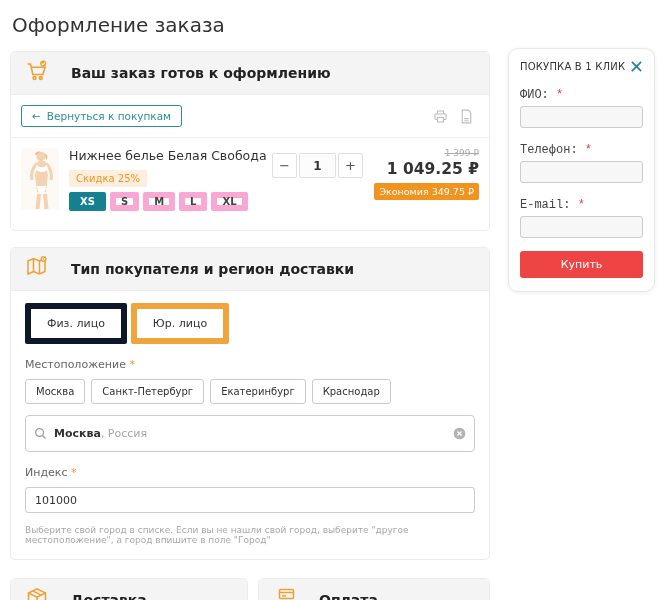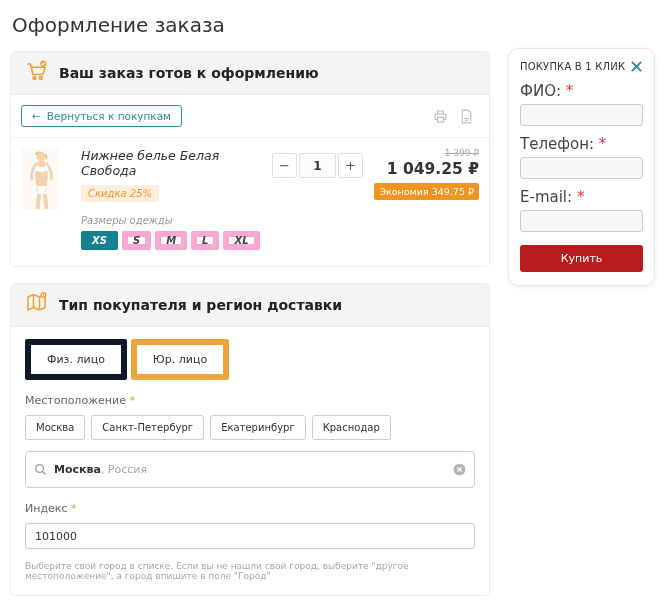--- a/index.html
+++ b/index.html
@@ -6,34 +6,34 @@
   html,body { margin:0; padding:0; }
   body {
     width:664px; height:600px; overflow:hidden; position:relative;
     background:#fff; color:#333;
     font-family:"DejaVu Sans","Liberation Sans",sans-serif;
   }
   .page-title { font-size:20px; font-weight:400; color:#333; margin:13px 0 14px 12px; }
   .main { margin-left:10px; width:480px; }
 
   .card { border:1px solid #ececec; border-radius:5px; background:#fff; }
-  .card-header { display:flex; align-items:center; gap:10px; background:#f4f4f4;
+  .card-header { display:flex; align-items:center; gap:22px; background:#f4f4f4;
     border-bottom:1px solid #ececec; border-radius:5px 5px 0 0; padding:7px 14px; }
   .card-header .hdr-title { font-size:14px; font-weight:bold; color:#222; }
 
   
   .toolbar-row { display:flex; align-items:center; justify-content:space-between; padding:10px 10px; border-bottom:1px solid #f0f0f0; }
   .back-btn { display:inline-flex; align-items:center; gap:6px; border:1px solid #2d8d9a; color:#2d8d9a;
     background:#fff; border-radius:3px; padding:4px 10px; font-size:10.5px; cursor:pointer; font-family:inherit; }
   .doc-icons { display:flex; gap:9px; margin-right:4px; }
   .doc-icons svg { cursor:pointer; }
 
   .product-row { display:flex; padding:10px 10px 16px; }
   .product-img { width:38px; height:62px; flex:none; }
-  .product-info { margin-left:22px; flex:1; min-width:0;font-style:italic; }
+  .product-info { margin-left:10px; flex:1; min-width:0; }
   .product-name { font-size:12.5px; color:#333; cursor:pointer; }
   .discount-badge { display:inline-block; margin-top:7px; background:#fdeedd; color:#f0941f;
     font-size:10px; padding:3px 7px; border-radius:2px; }
   .sizes-label { font-size:10px; color:#999; margin-top:13px; }
   .size-chips { display:flex; gap:4px; margin-top:5px; }
   .size-chip { min-width:25px; height:19px; display:flex; align-items:center; justify-content:center;
     border:6px solid #f9a8d4; border-radius:2px; font-size:10px; font-weight:bold; color:#444;
     background:#fff; padding:0 5px; cursor:pointer; }
   .size-chip.active { background:#15808F; border-color:#15808F; color:#fff; }
 
@@ -77,23 +77,23 @@
   .delivery-card { width:238px; flex:none; min-height:140px; }
   .payment-card { flex:1; min-height:140px; }
 
   
   .quick-buy { position:absolute; left:508px; top:48px; width:147px; background:#fff;
     border:1px solid #e8e8e8; border-radius:10px; box-shadow:0 1px 5px rgba(0,0,0,.07);
     padding:11px 11px 13px; }
   .qb-header { display:flex; align-items:center; justify-content:space-between; }
   .qb-title { font-size:10px; color:#333; letter-spacing:.2px; }
   .qb-close { cursor:pointer; display:flex; }
-  .qb-label { font-size:15px; color:#444; margin:9px 0 4px; }
+  .qb-label { font-size:12px; color:#444; margin:15px 0 4px;font-family:Liberation Mono, monospace; }
   .qb-input { width:100%; height:22px; border:1px solid #ccc; border-radius:3px; background:#f7f7f7; font-family:inherit; }
-  .qb-btn { width:100%; height:27px; background:#b91c1c; color:#fff; border:none; border-radius:3px;
+  .qb-btn { width:100%; height:27px; background:#ef4444; color:#fff; border:none; border-radius:3px;
     font-size:11px; margin-top:13px; cursor:pointer; font-family:inherit; }
 </style>
 </head>
 <body>
 
 <h1 class="page-title">Оформление заказа</h1>
 
 <div class="main">
 
   <div class="card">
@@ -140,21 +140,20 @@
           <path d="M15.5 17q5.5 4.5 10.5 0l1 5q-6.5 4-12.5 0z" fill="#fff"></path>
           <path d="M15.5 38h10l-1.5 5-3.5 3.5-3.5-3.5z" fill="#fff"></path>
           <path d="M18 46l-1.5 15" stroke="#f2d2b0" stroke-width="4" fill="none"></path>
           <path d="M24 46l1.5 15" stroke="#f2d2b0" stroke-width="4" fill="none"></path>
         </svg>
       </span>
 
       <div class="product-info">
         <div class="product-name">Нижнее белье Белая Свобода</div>
         <span class="discount-badge">Скидка 25%</span>
-        <div class="sizes-label">Размеры одежды</div>
         <div class="size-chips">
           <span class="size-chip active">XS</span>
           <span class="size-chip">S</span>
           <span class="size-chip">M</span>
           <span class="size-chip">L</span>
           <span class="size-chip">XL</span>
         </div>
       </div>
 
       <div class="qty-stepper">

